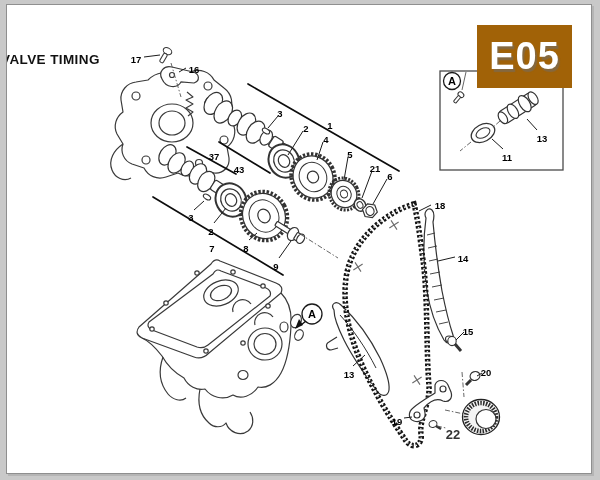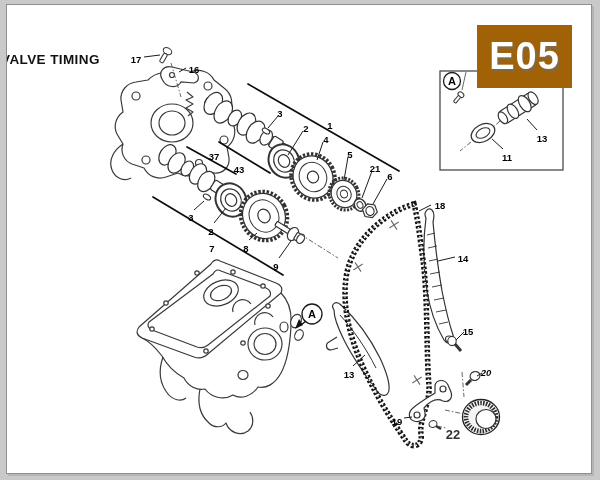--- a/index.html
+++ b/index.html
@@ -311,18 +311,18 @@
       <div class="callout" style="left: 239px; top: 166px;">43</div>
       <div class="callout" style="left: 191px; top: 214px;">3</div>
       <div class="callout" style="left: 211px; top: 228px;">2</div>
       <div class="callout" style="left: 212px; top: 245px;">7</div>
       <div class="callout" style="left: 246px; top: 245px;">8</div>
       <div class="callout" style="left: 276px; top: 263px;">9</div>
       <div class="callout" style="left: 349px; top: 371px;">13</div>
       <div class="callout" style="left: 463px; top: 255px;">14</div>
       <div class="callout" style="left: 468px; top: 328px;">15</div>
       <div class="callout" style="left: 397px; top: 418px;">19</div>
-      <div class="callout" style="left: 486px; top: 369px; font-style: italic;">20</div>
+      <div class="callout" style="left: 486px; top: 369px;">20</div>
       <div class="callout small" style="left: 453px; top: 430px;">22</div>
       <div class="callout" style="left: 542px; top: 135px;">13</div>
       <div class="callout" style="left: 507px; top: 154px;">11</div>
     </div>
 </div>
 
 </body></html>

